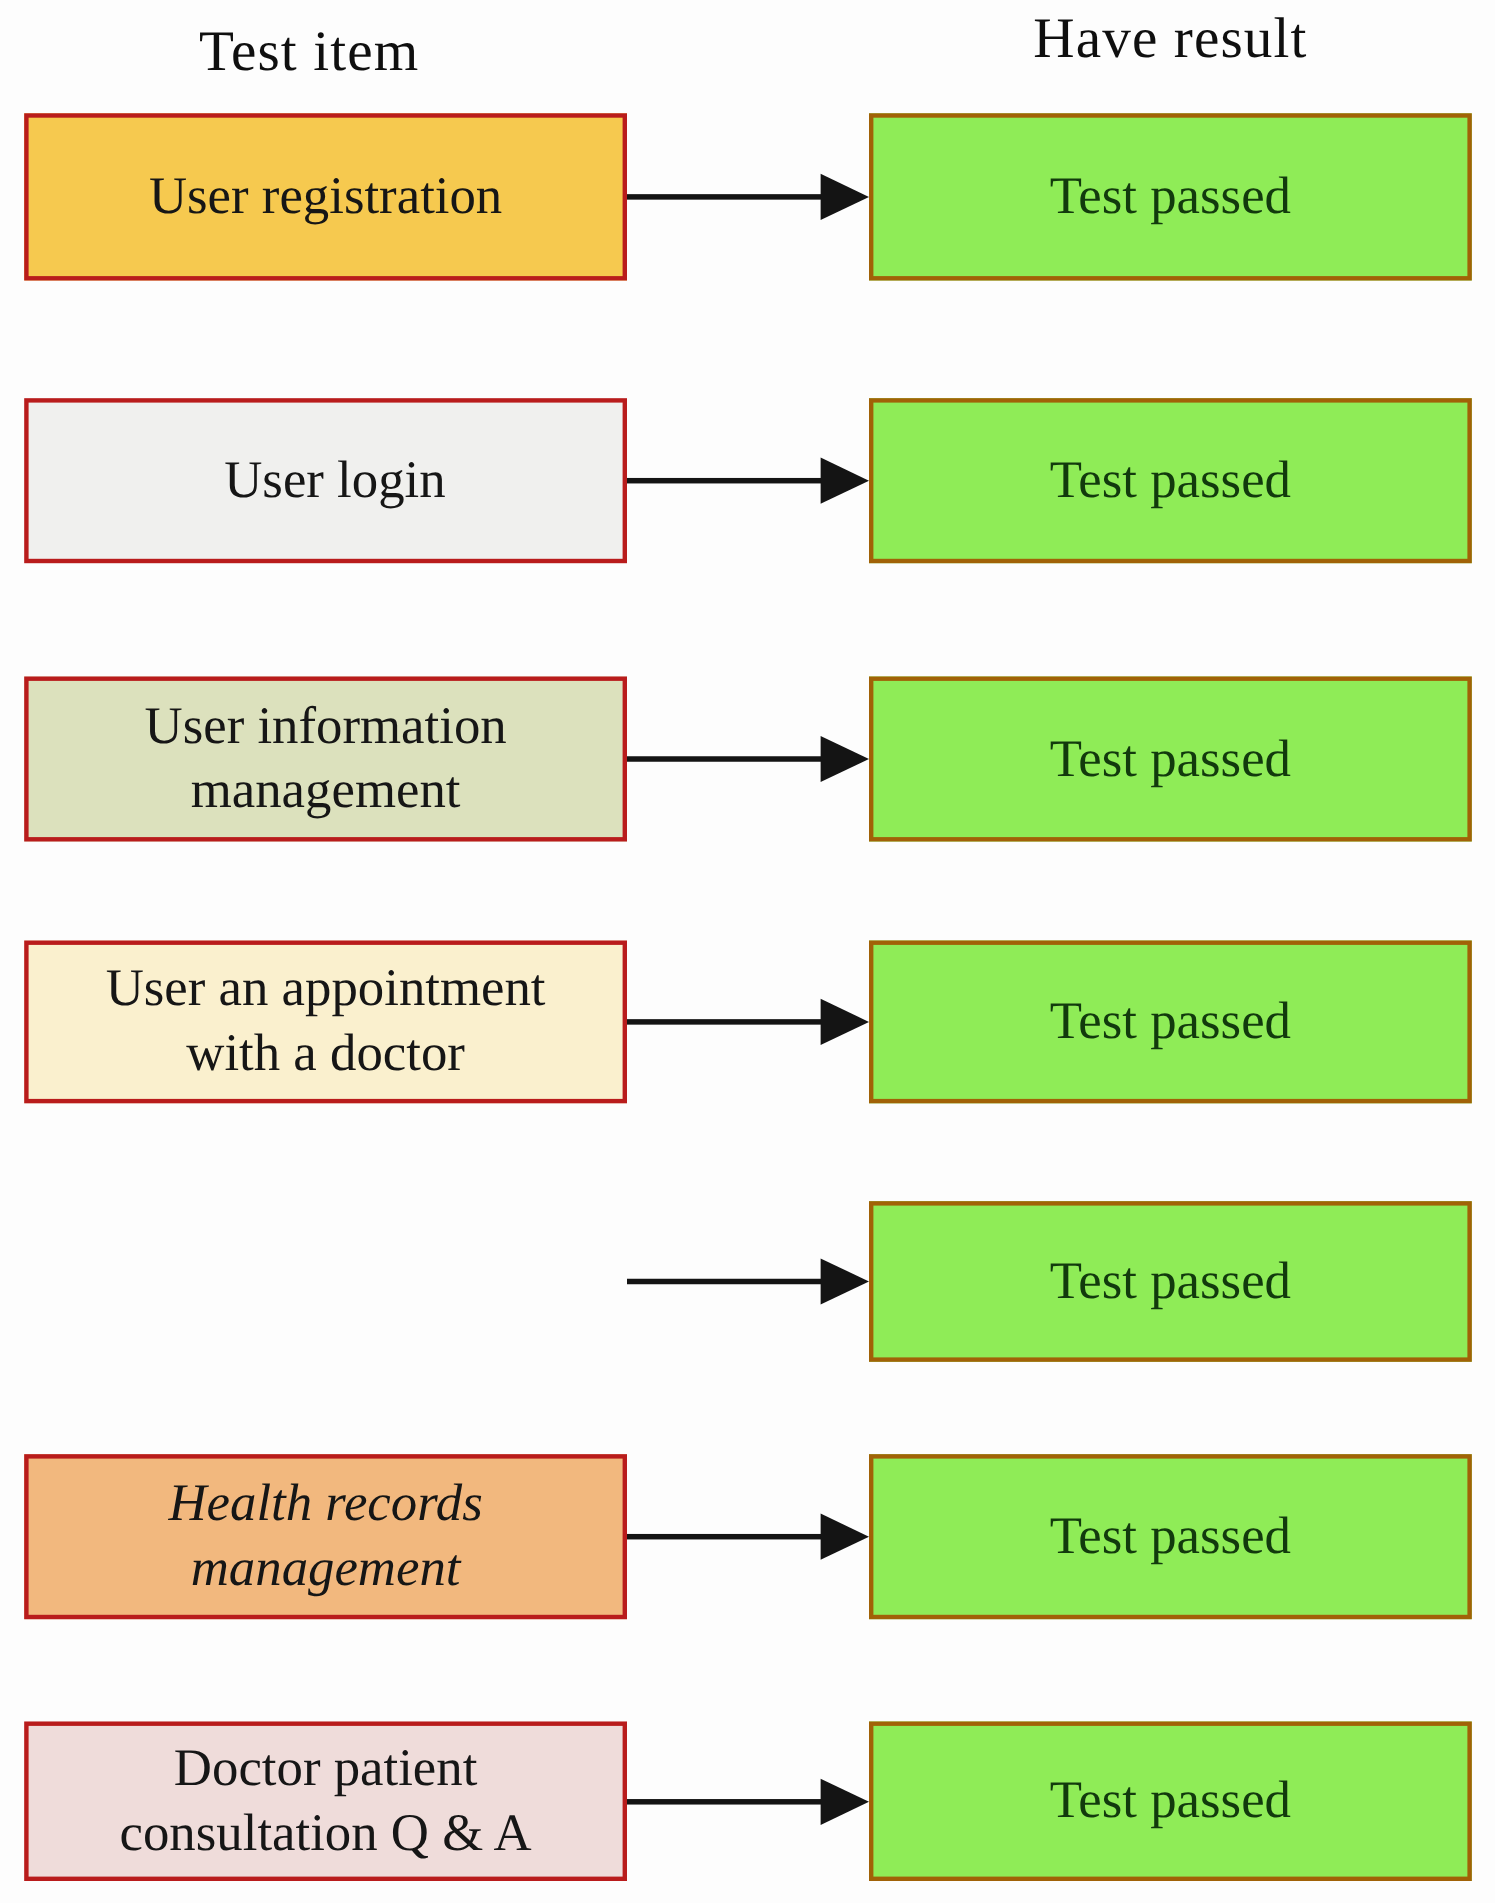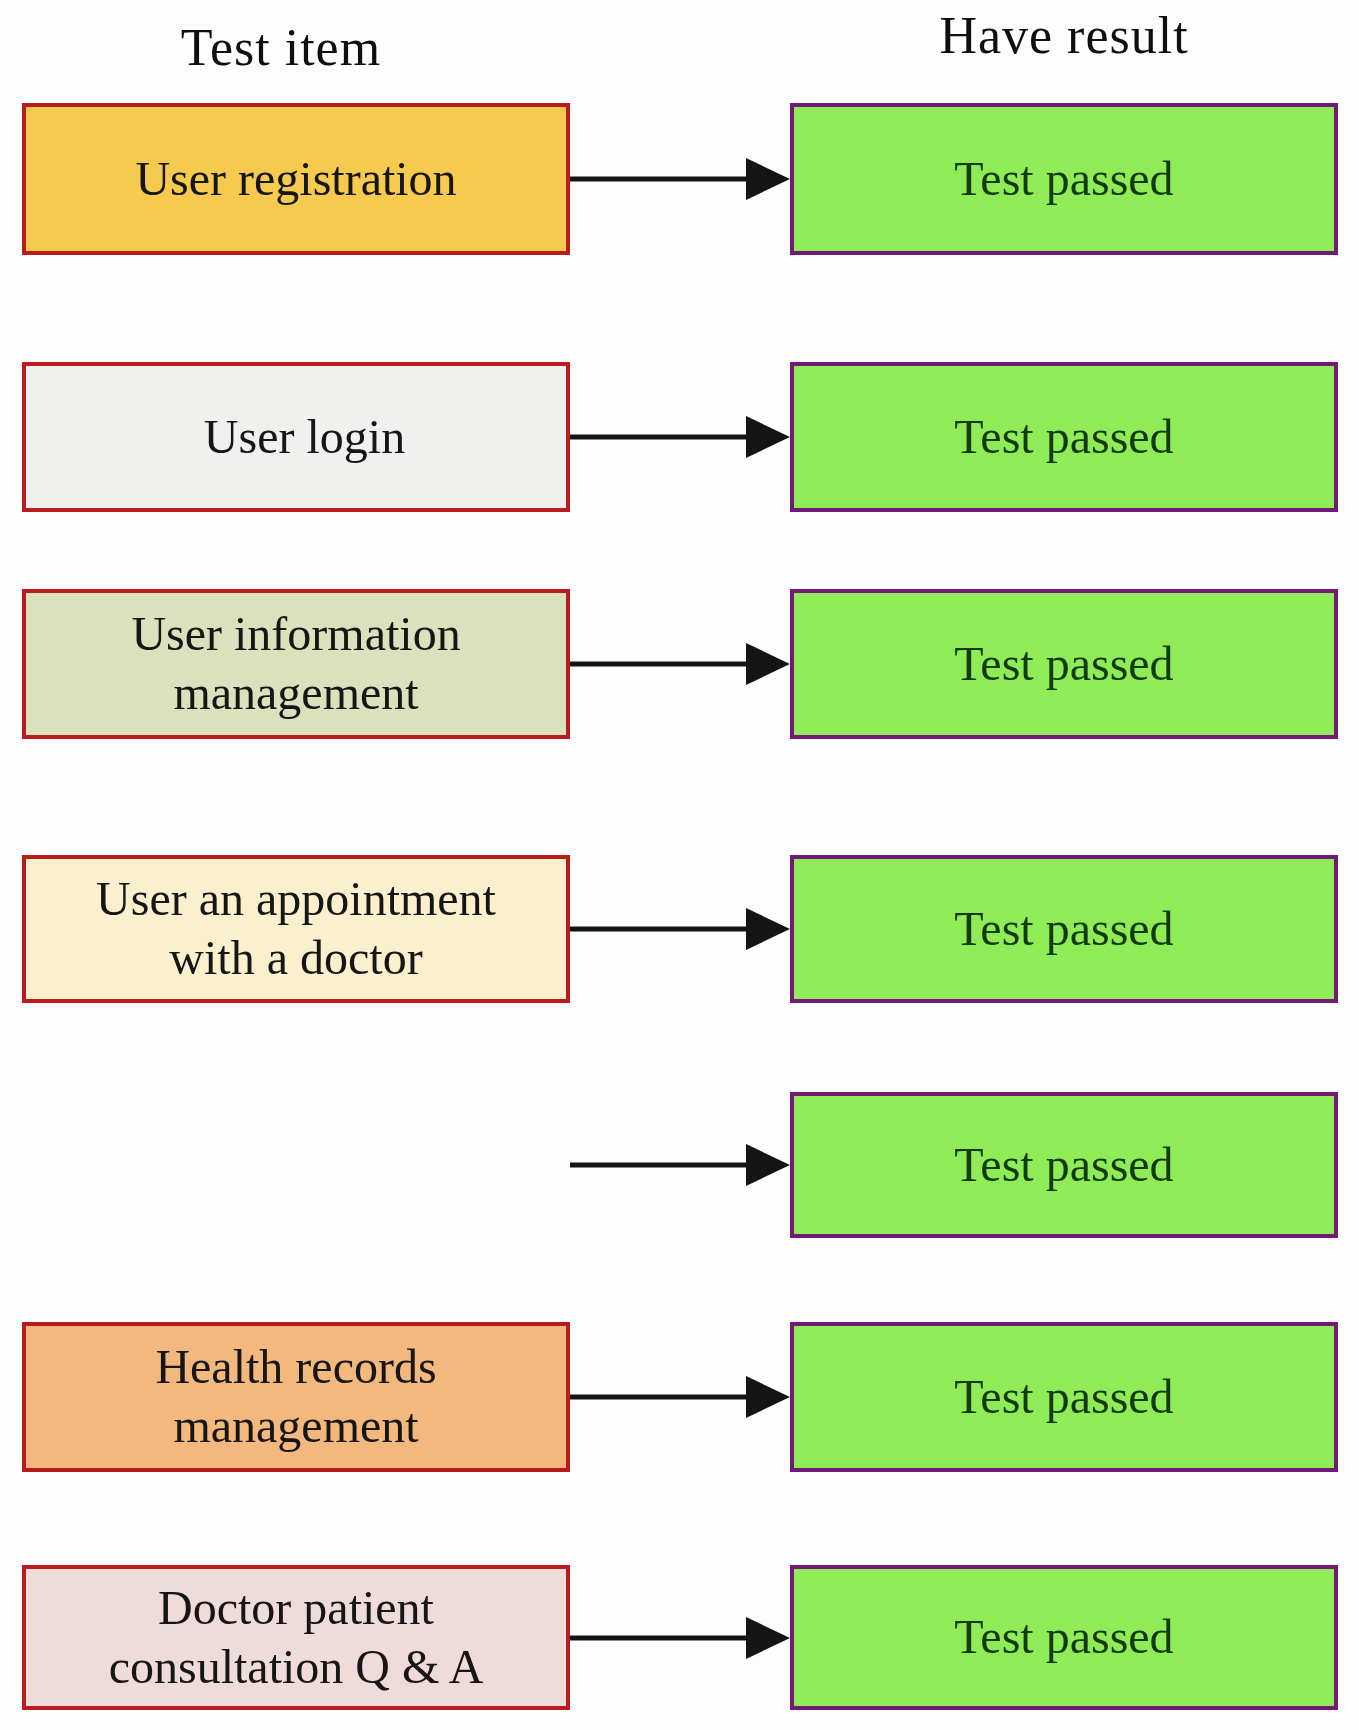--- a/index.html
+++ b/index.html
@@ -39,21 +39,21 @@
     line-height: 1.22;
     padding: 0 28px;
   }
   .item-box {
     left: 22px;
     border: 4px solid #b91c1c;
     color: #161616;
   }
   .result-box {
     left: 790px;
-    border: 4px solid #701a75;
+    border: 4px solid #a16207;
     color: #123a0d;
   }
   .arrow { position: absolute; left: 570px; top: 0; height: 100%; width: 220px; }
   .arrow-line {
     position: absolute;
     left: 0;
     top: 50%;
     transform: translateY(-50%);
     width: 178px;
     height: 5px;
@@ -98,21 +98,21 @@
     </div>
     <div class="arrow">
       <div class="arrow-line"></div>
       <div class="arrow-head"></div>
     </div>
     <div class="result-box" style="background: rgb(143, 236, 87);">
       <span>Test passed</span>
     </div>
   </div>
 
-  <div class="row" style="top:589px;height:150px;">
+  <div class="row" style="top:615px;height:150px;">
     <div class="item-box" style="background: rgb(220, 225, 189);">
       <span>User information management</span>
     </div>
     <div class="arrow">
       <div class="arrow-line"></div>
       <div class="arrow-head"></div>
     </div>
     <div class="result-box" style="background: rgb(143, 236, 87);">
       <span>Test passed</span>
     </div>
@@ -135,21 +135,21 @@
     <div class="arrow">
       <div class="arrow-line"></div>
       <div class="arrow-head"></div>
     </div>
     <div class="result-box" style="background: rgb(143, 236, 87);">
       <span>Test passed</span>
     </div>
   </div>
 
   <div class="row" style="top:1322px;height:150px;">
-    <div class="item-box" style="background: rgb(242, 184, 126);">
+    <div class="item-box" style="background: rgb(242, 184, 126); font-style: italic;">
       <span>Health records management</span>
     </div>
     <div class="arrow">
       <div class="arrow-line"></div>
       <div class="arrow-head"></div>
     </div>
     <div class="result-box" style="background: rgb(143, 236, 87);">
       <span>Test passed</span>
     </div>
   </div>

